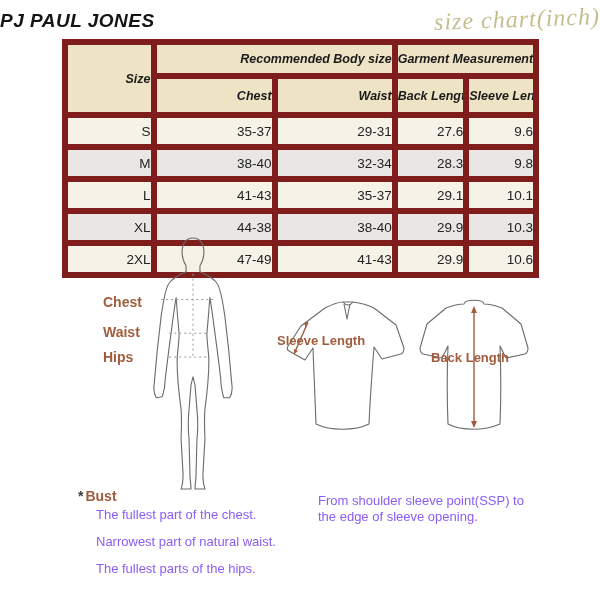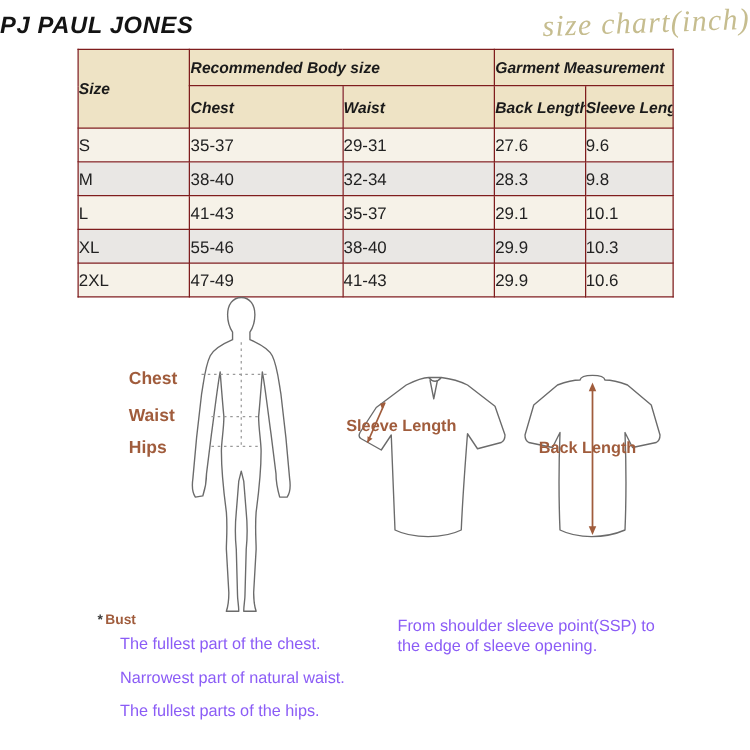--- a/index.html
+++ b/index.html
@@ -18,21 +18,21 @@
   .script{
     font-family:"Liberation Serif", serif;font-style:italic;
     font-size:24px;color:#c6bd8f;letter-spacing:1px;transform:rotate(-2deg);
   }
   
   table.size-table{
     position:absolute;left:62px;top:39px;width:477px;
     border-collapse:collapse;table-layout:fixed;
   }
   .size-table th,.size-table td{
-    border:1px solid #7f1d1d;text-align:left;vertical-align:middle;
+    border:6px solid #7f1d1d;text-align:right;vertical-align:middle;
     padding:0;overflow:hidden;white-space:nowrap;
   }
   .size-table thead th{
     background:#eee3c5;font-style:italic;font-weight:bold;color:#1a1a1a;font-size:12.5px;
   }
   .size-table thead tr.group-row th{height:28px;}
   .size-table thead tr.sub-row th{height:33px;}
   .size-table td{height:26px;font-size:13.5px;color:#222;}
   .size-table tr.row-odd td{background:#f6f2e8;}
   .size-table tr.row-even td{background:#e9e7e4;}
@@ -47,21 +47,21 @@
   .lbl-chest{left:103px;top:294px;}
   .lbl-waist{left:103px;top:324px;}
   .lbl-hips{left:103px;top:349px;}
   .lbl-sleeve{left:277px;top:333px;font-size:13px;}
   .lbl-back{left:431px;top:350px;font-size:13px;}
   
   .defs{position:absolute;font-size:13px;line-height:16px;}
   .defs-left{left:78px;top:488px;width:215px;}
   .defs-right{left:300px;top:493px;width:238px;}
   .def-item{margin-bottom:11px;}
-  .def-term{font-weight:bold;color:#a05c3c;font-size:11px;margin-bottom:3px;}
+  .def-term{font-weight:bold;color:#a05c3c;font-size:14px;margin-bottom:3px;}
   .def-term .star{color:#3a3a3a;margin-right:2px;font-weight:bold;}
   .def-text{color:#8b5cf6;padding-left:18px;}
 </style>
 </head>
 <body>
 
 <div class="page">
 
   <div class="title-row">
     <span class="brand">PJ PAUL JONES</span>
@@ -106,21 +106,21 @@
       </tr>
       <tr class="row-odd">
         <td>L</td>
         <td>41-43</td>
         <td>35-37</td>
         <td>29.1</td>
         <td>10.1</td>
       </tr>
       <tr class="row-even">
         <td>XL</td>
-        <td>55-46</td>
+        <td>44-38</td>
         <td>38-40</td>
         <td>29.9</td>
         <td>10.3</td>
       </tr>
       <tr class="row-odd">
         <td>2XL</td>
         <td>47-49</td>
         <td>41-43</td>
         <td>29.9</td>
         <td>10.6</td>

